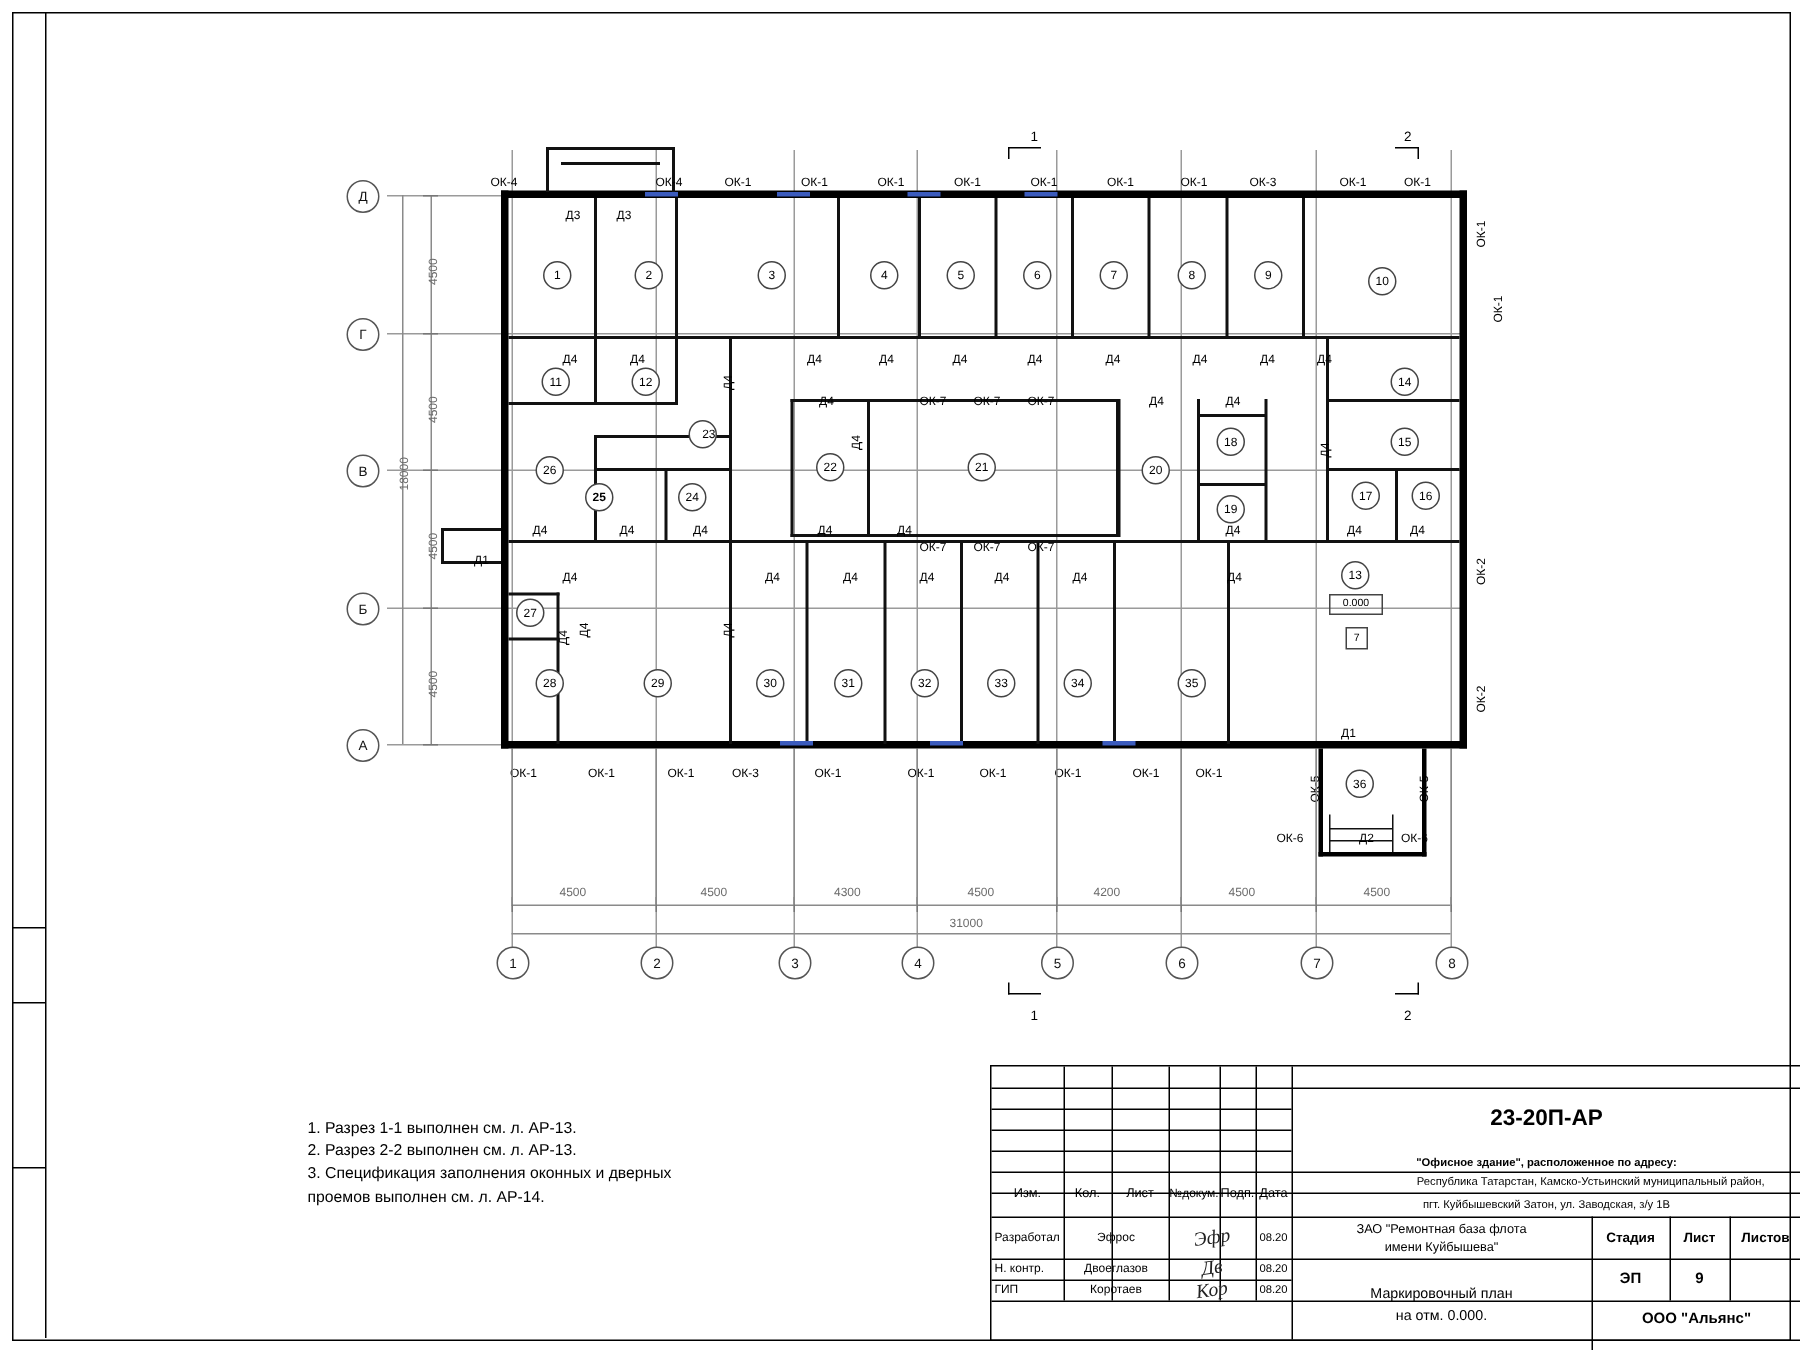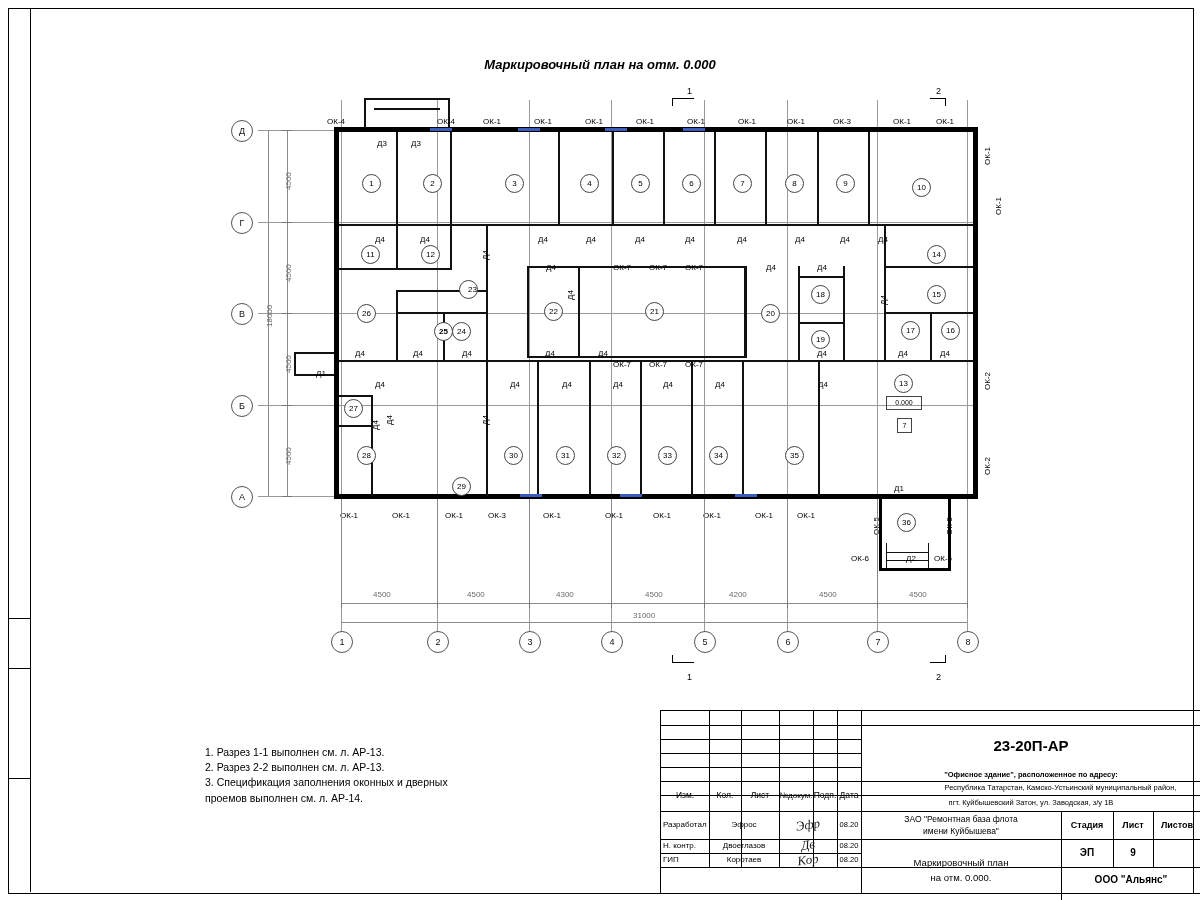--- a/index.html
+++ b/index.html
@@ -49,21 +49,20 @@
 
 <div class="sheet">
 
   <div class="frame-outer"></div>
   <div class="frame-left">
     <div class="seg" style="top:610px;"></div>
     <div class="seg" style="top:660px;"></div>
     <div class="seg" style="top:770px;"></div>
   </div>
 
-  <div class="title" style="top:57px;">Маркировочный план на отм. 0.000</div>
 
   <div class="plan">
 
     <div class="axline" style="left:258px;top:130px;width:720px;height:1px;"></div>
     <div class="axline" style="left:258px;top:222px;width:720px;height:1px;"></div>
     <div class="axline" style="left:258px;top:313px;width:720px;height:1px;"></div>
     <div class="axline" style="left:258px;top:405px;width:720px;height:1px;"></div>
     <div class="axline" style="left:258px;top:496px;width:720px;height:1px;"></div>
 
     <div class="axline" style="left:341px;top:100px;width:1px;height:540px;"></div>
@@ -257,26 +256,26 @@
     <div class="rbub" style="left:927px;top:285px;">15</div>
     <div class="rbub" style="left:941px;top:321px;">16</div>
     <div class="rbub" style="left:901px;top:321px;">17</div>
     <div class="rbub" style="left:811px;top:285px;">18</div>
     <div class="rbub" style="left:811px;top:330px;">19</div>
     <div class="rbub" style="left:761px;top:304px;">20</div>
     <div class="rbub" style="left:645px;top:302px;">21</div>
     <div class="rbub" style="left:544px;top:302px;">22</div>
     <div class="rbub" style="left:459px;top:280px;text-align:right;">23</div>
     <div class="rbub" style="left:452px;top:322px;">24</div>
-    <div class="rbub" style="left:434px;top:322px;font-weight:bold;">25</div>
+    <div class="rbub" style="left:390px;top:322px;font-weight:bold;">25</div>
     <div class="rbub" style="left:357px;top:304px;">26</div>
 
     <div class="rbub" style="left:344px;top:399px;">27</div>
     <div class="rbub" style="left:357px;top:446px;">28</div>
-    <div class="rbub" style="left:452px;top:446px;margin-top:31px;">29</div>
+    <div class="rbub" style="left:429px;top:446px;">29</div>
     <div class="rbub" style="left:504px;top:446px;">30</div>
     <div class="rbub" style="left:556px;top:446px;">31</div>
     <div class="rbub" style="left:607px;top:446px;">32</div>
     <div class="rbub" style="left:658px;top:446px;">33</div>
     <div class="rbub" style="left:709px;top:446px;">34</div>
     <div class="rbub" style="left:785px;top:446px;">35</div>
     <div class="rbub" style="left:897px;top:513px;">36</div>
 
     <div style="position:absolute;left:886px;top:396px;width:34px;height:12px;border:1px solid #444;
                 font-size:7px;line-height:12px;text-align:center;">0.000</div>

